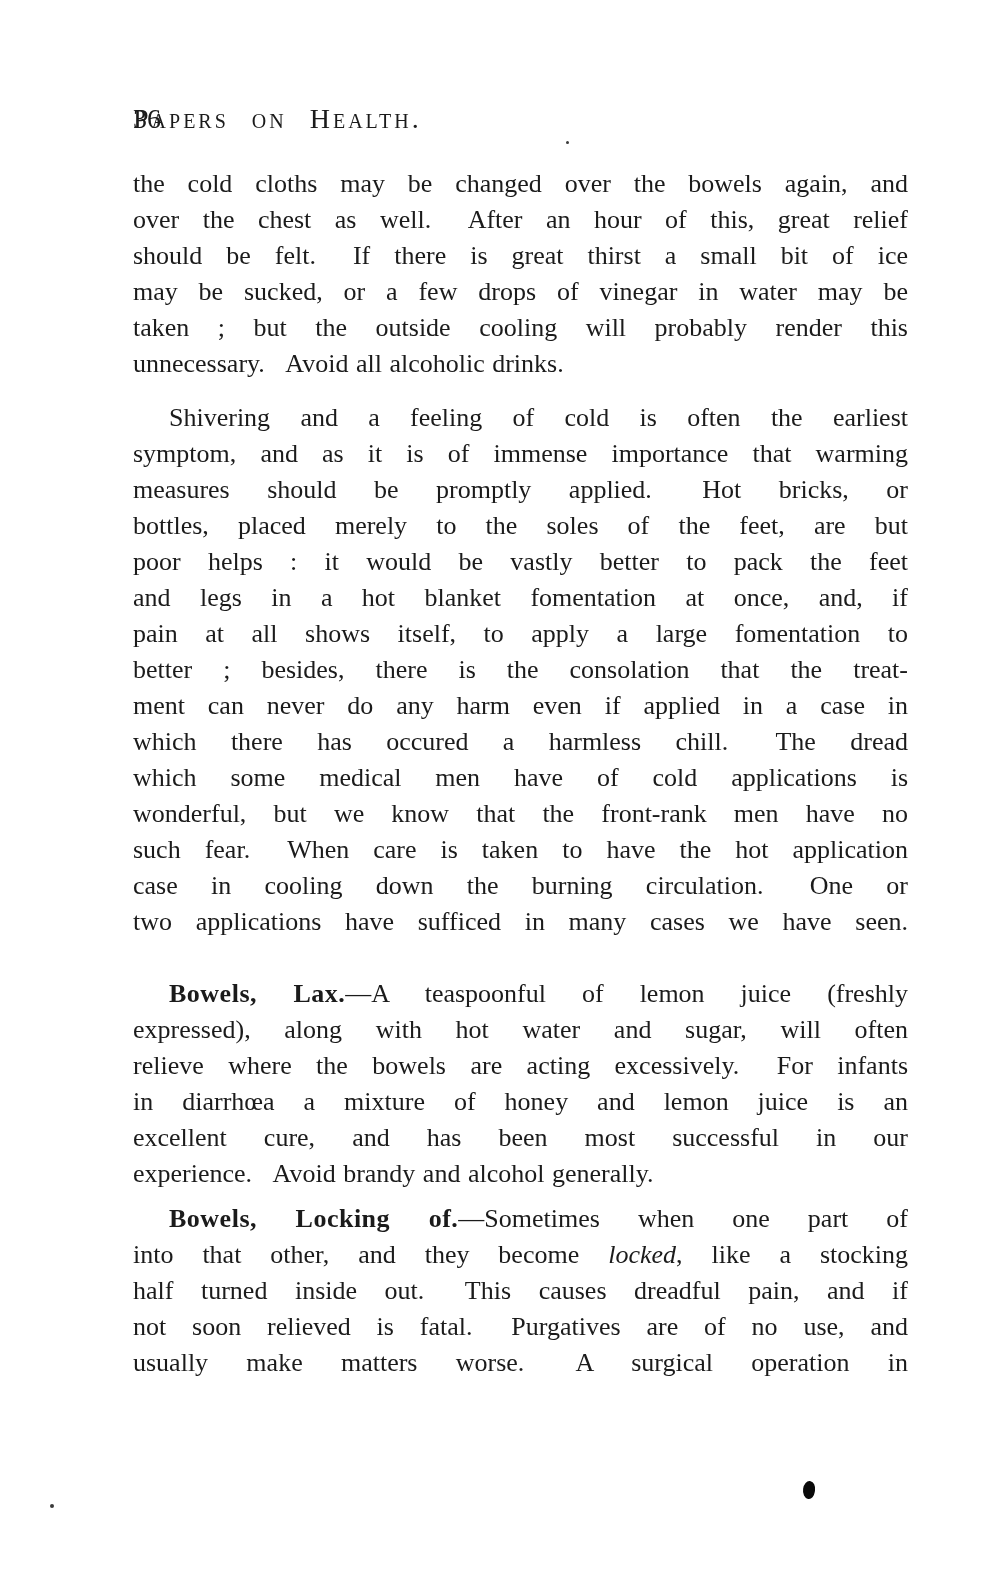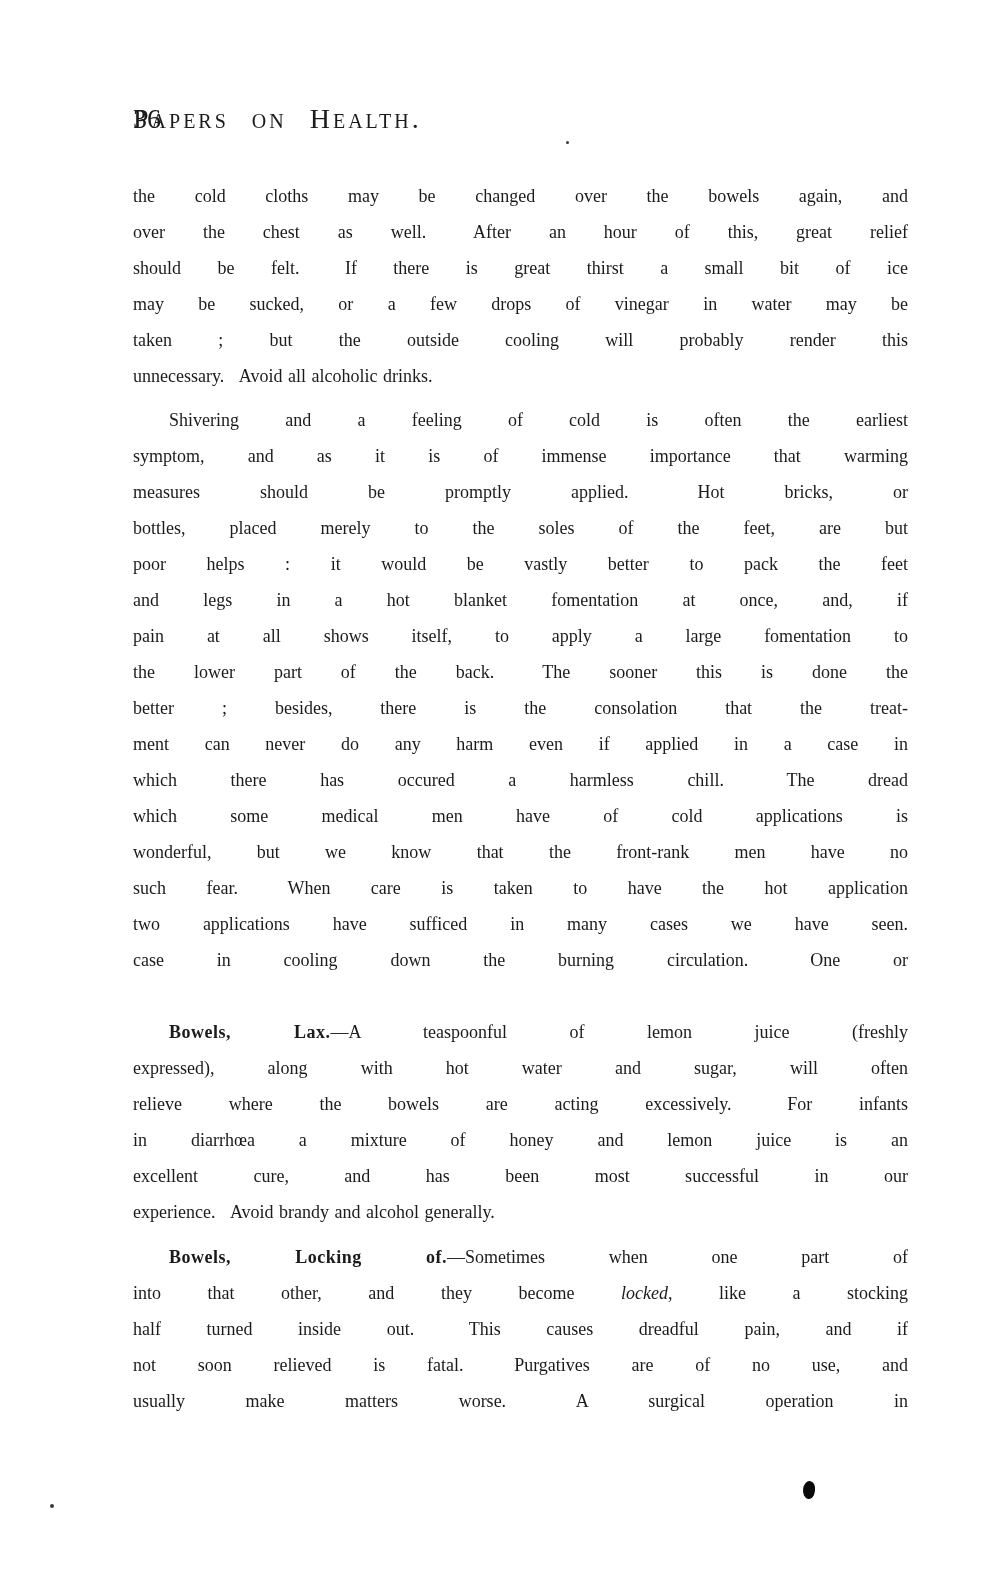--- a/index.html
+++ b/index.html
@@ -19,25 +19,25 @@
   }
   .running-title {
     position: absolute; left: 133px; top: 101px; width: 775px;
     text-align: left;
     font-variant: small-caps;
     font-size: 28px; line-height: 36px;
     letter-spacing: 3px; word-spacing: 13px;
   }
 
   .text-block {
-    position: absolute; left: 133px; top: 178px; width: 775px;
-    font-size: 18px;
+    position: absolute; left: 133px; top: 166px; width: 775px;
+    font-size: 26px;
   }
   .para { margin: 0; }
-  .gap-run   { margin-top: 8px; }
+  .gap-run   { margin-top: 18px; }
   .gap-entry { margin-top: 36px; }
   .gap-entry2{ margin-top: 9px; }
 
   .line {
     height: 36px; line-height: 36px;
     text-align: justify;
     text-align-last: justify;
     overflow: hidden;
     word-spacing: 1px;
   }
@@ -77,29 +77,28 @@
     </div>
 
     <div class="para gap-run">
       <div class="line indent">Shivering and a feeling of cold is often the earliest</div>
       <div class="line">symptom, and as it is of immense importance that warming</div>
       <div class="line">measures should be promptly applied.  Hot bricks, or</div>
       <div class="line">bottles, placed merely to the soles of the feet, are but</div>
       <div class="line">poor helps : it would be vastly better to pack the feet</div>
       <div class="line">and legs in a hot blanket fomentation at once, and, if</div>
       <div class="line">pain at all shows itself, to apply a large fomentation to</div>
-      <div class="line">the lower part of the back.  The sooner this is done the</div>
       <div class="line">better ; besides, there is the consolation that the treat-</div>
       <div class="line">ment can never do any harm even if applied in a case in</div>
       <div class="line">which there has occured a harmless chill.  The dread</div>
       <div class="line">which some medical men have of cold applications is</div>
       <div class="line">wonderful, but we know that the front-rank men have no</div>
       <div class="line">such fear.  When care is taken to have the hot application</div>
+      <div class="line">case in cooling down the burning circulation.  One or</div>
       <div class="line">two applications have sufficed in many cases we have seen.</div>
-      <div class="line">case in cooling down the burning circulation.  One or</div>
     </div>
 
     <div class="para gap-entry">
       <div class="line indent"><span class="entry-heading">Bowels, Lax.</span><span>—A teaspoonful of lemon juice (freshly</span></div>
       <div class="line">expressed), along with hot water and sugar, will often</div>
       <div class="line">relieve where the bowels are acting excessively.  For infants</div>
       <div class="line">in diarrhœa a mixture of honey and lemon juice is an</div>
       <div class="line">excellent cure, and has been most successful in our</div>
       <div class="line flush-left">experience.  Avoid brandy and alcohol generally.</div>
     </div>

